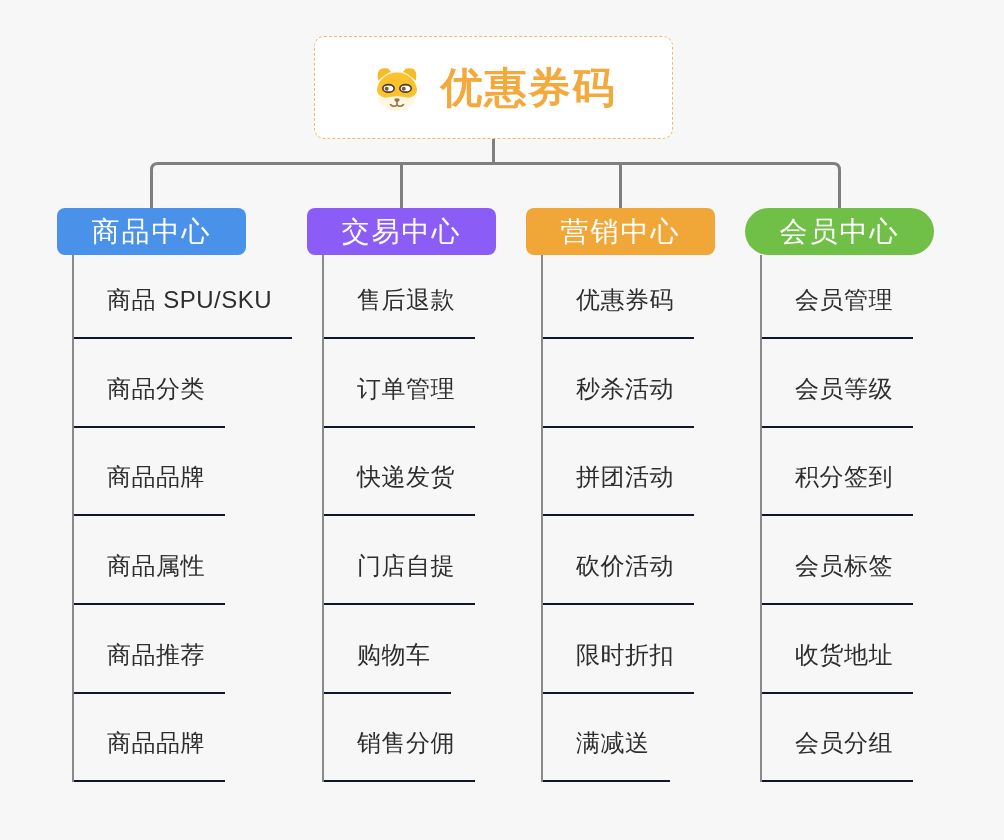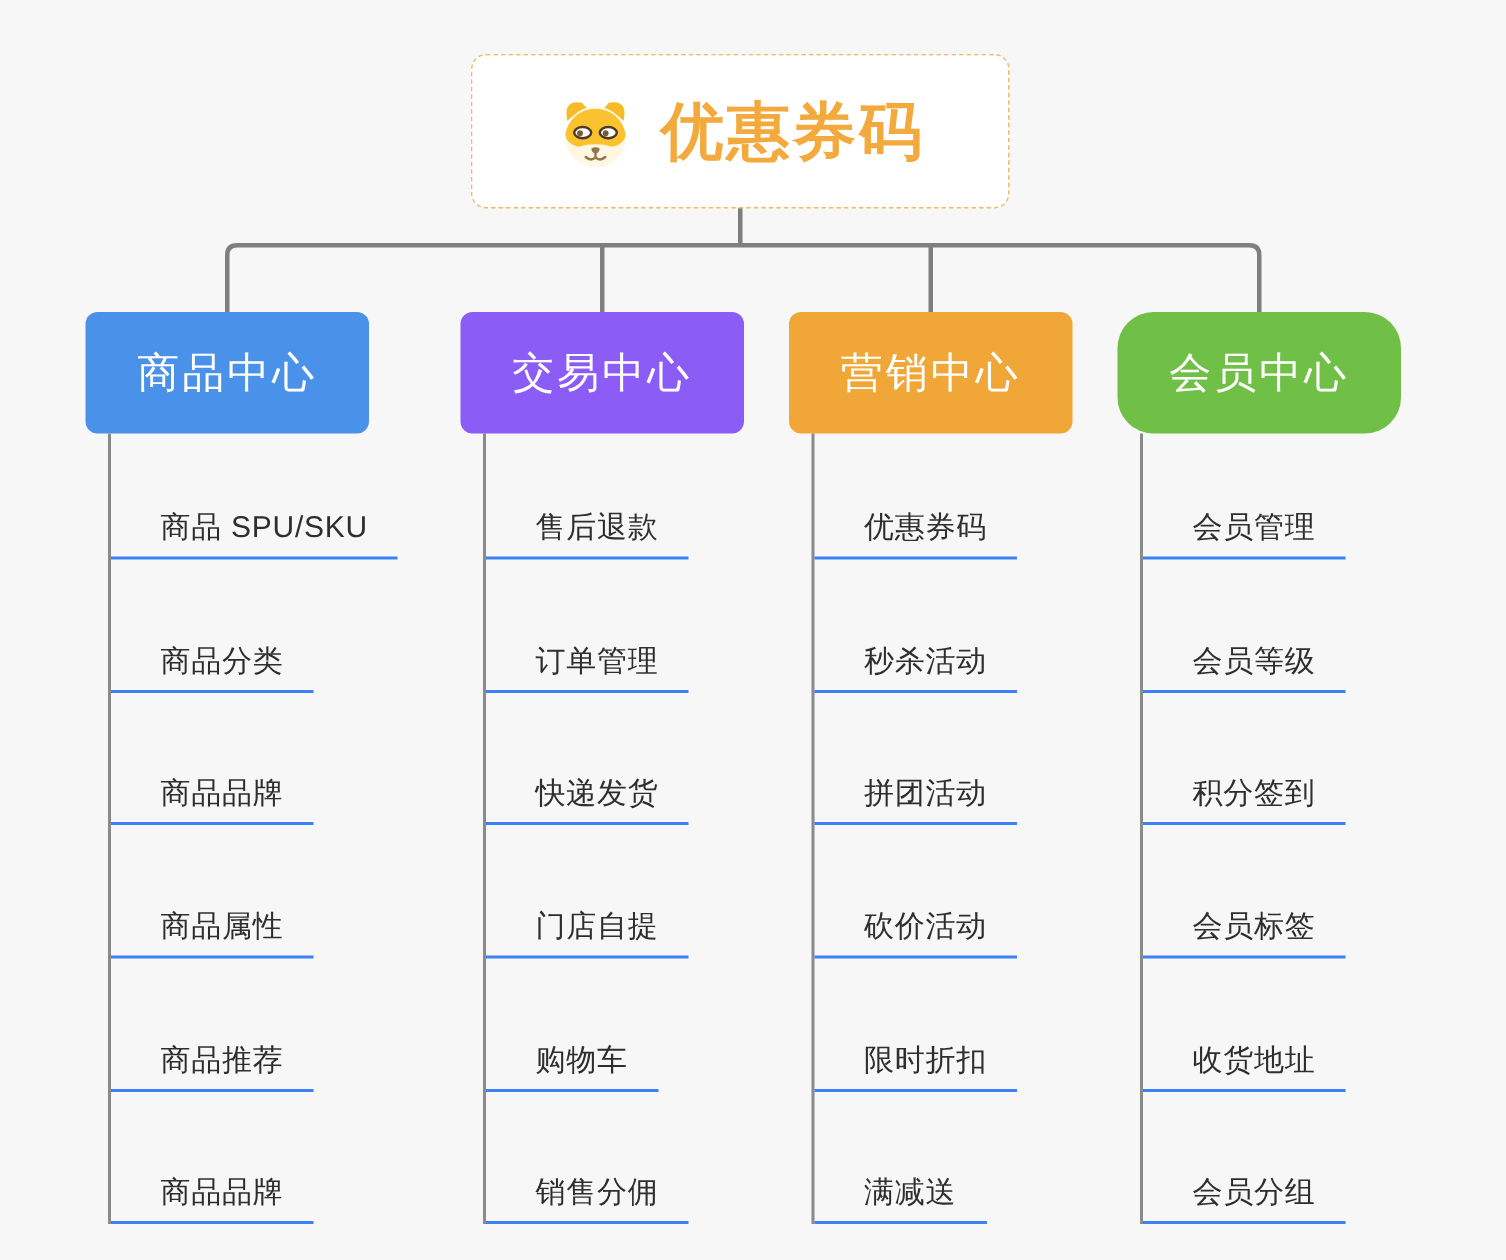--- a/index.html
+++ b/index.html
@@ -47,21 +47,21 @@
     pointer-events: none;
   }
 
   
   .branch-column {
     position: absolute;
     top: 208px;
     width: 260px;
   }
   .branch-header {
-    width: 189px; height: 81px;
+    width: 189px; height: 47px;
     border-radius: 8px;
     display: flex;
     align-items: center;
     justify-content: center;
     color: #ffffff;
     font-size: 28px;
     letter-spacing: 2px;
     white-space: nowrap;
     cursor: pointer;
     font-family: Liberation Serif, serif;
@@ -70,23 +70,23 @@
     margin-left: 15px;
     border-left: 2px solid #8a8a8a;
   }
   .branch-item {
     height: 88.7px;
     display: flex;
     align-items: flex-end;
   }
   .branch-item:first-child { height: 84px; }
   .item-label {
-    border-bottom: 2px solid #3b82f6;
-    padding: 0 20px 6px 33px;
-    font-size: 20px;
+    border-bottom: 2px solid #0f172a;
+    padding: 0 20px 21px 33px;
+    font-size: 24px;
     letter-spacing: 0.5px;
     color: #2e2e2e;
     white-space: nowrap;
     cursor: pointer;
   }
 </style>
 </head>
 <body>
 
 <div id="canvas">

